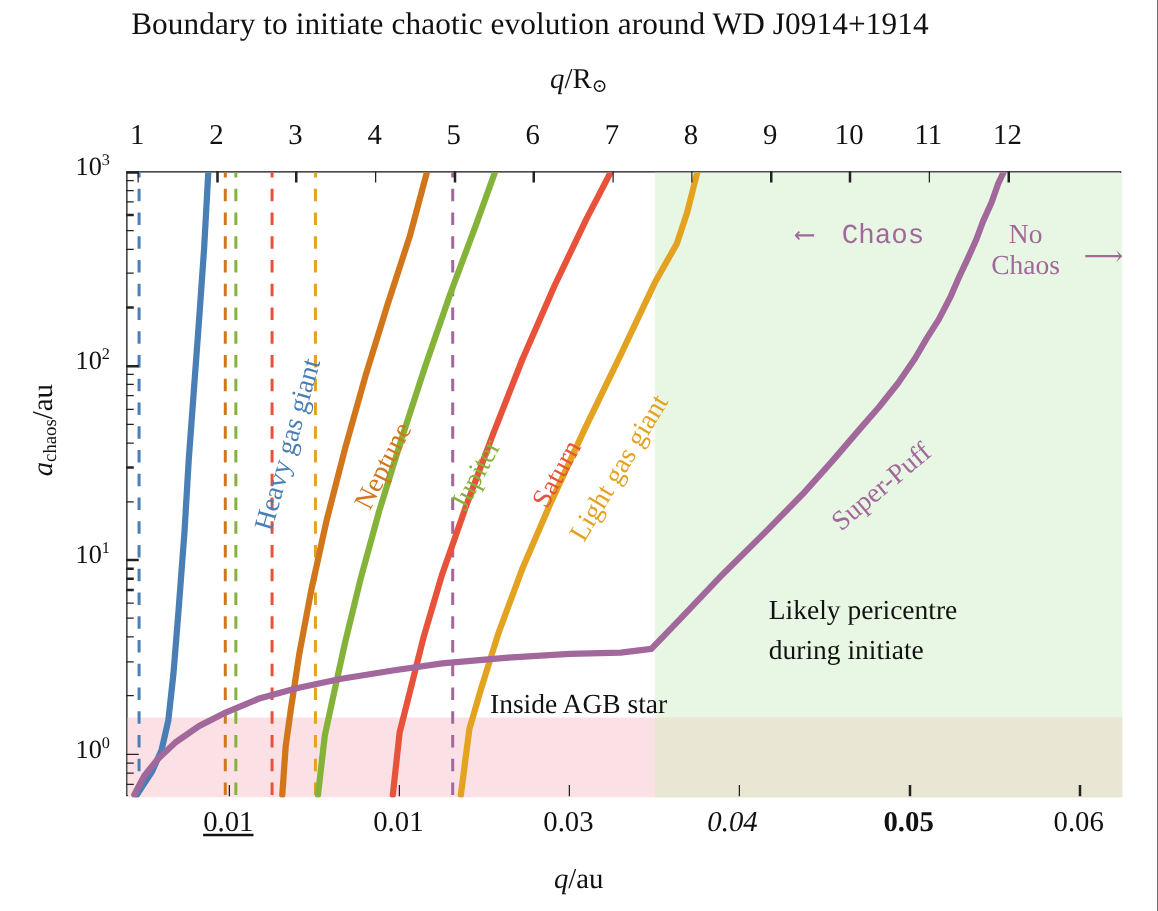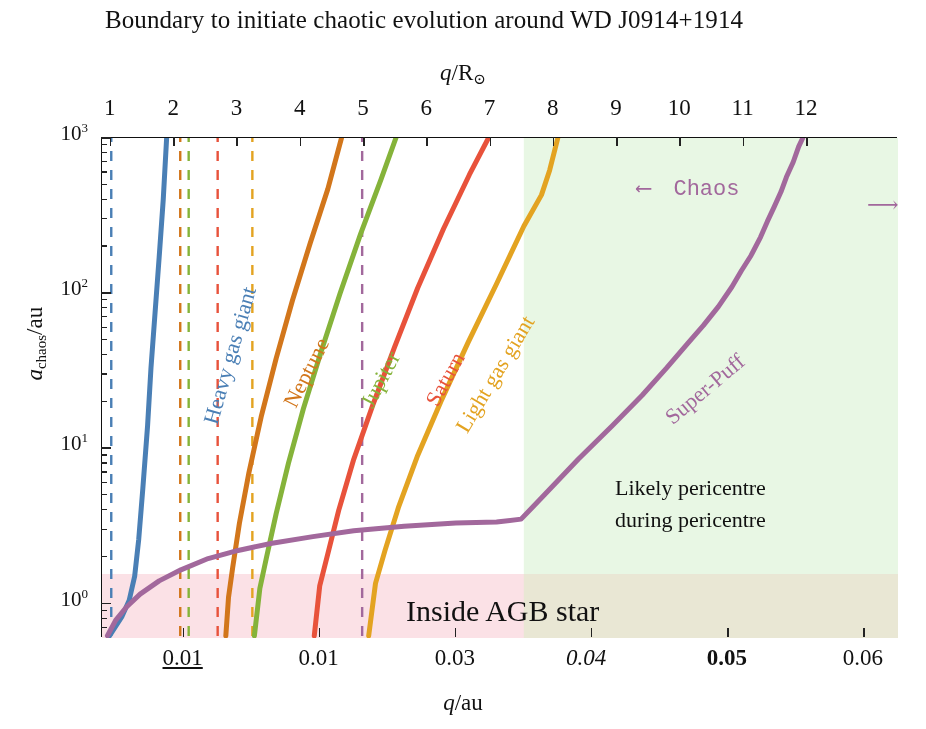--- a/index.html
+++ b/index.html
@@ -8,21 +8,21 @@
     font-family:"Liberation Serif","DejaVu Serif",serif;
     overflow:hidden;
   }
   
   #title{
     position:absolute;left:0;top:6px;width:848px;text-align:center;
     font-size:25px;color:#111;letter-spacing:0.1px;
   }
   #toplabel{
     position:absolute;left:0;top:50px;width:926px;text-align:center;
-    font-size:23px;color:#111;font-style:italic;margin-top:10px;
+    font-size:23px;color:#111;font-style:italic;
   }
   #toplabel .up{font-style:normal;}
   #xlabel{
     position:absolute;left:0;top:690px;width:926px;text-align:center;
     font-size:23px;color:#111;font-style:italic;
   }
   #xlabel .up{font-style:normal;}
   #ylabel{
     position:absolute;left:-44px;top:330px;width:160px;text-align:center;
     font-size:23px;color:#111;font-style:italic;
@@ -39,21 +39,21 @@
   #svg{position:absolute;left:0;top:0;}
   
   .tk{position:absolute;background:#222;}
   .tlab{position:absolute;color:#111;text-align:center;}
   .toptlab{font-size:23px;top:95px;width:40px;}
   .bottlab{font-size:23px;top:645px;width:70px;}
   .ytlab{font-size:21px;width:80px;text-align:right;left:8px;}
   
   .ann{position:absolute;color:#111;}
   #ann-likely{font-size:22px;line-height:1.45;left:615px;top:472px;}
-  #ann-agb{font-size:30px;left:392px;top:594px;margin-left:14px;}
+  #ann-agb{font-size:22px;left:392px;top:550px;}
   .pann{position:absolute;color:#a2689c;font-size:22px;}
   #ann-chaos{left:637px;top:175px;white-space:nowrap;font-family:Liberation Mono, monospace;}
   #ann-nochaos{left:793px;top:175px;text-align:center;line-height:1.12;}
   #ann-nochaos-arr{left:867px;top:192px;}
   
   .clab{
     position:absolute;font-size:22px;white-space:nowrap;
     transform-origin:0 0;
   }
 </style>
@@ -177,25 +177,29 @@
       <div class="clab" style="color: rgb(74, 127, 181); left: 198px; top: 420px; transform: rotate(-74deg);">Heavy gas giant</div>
       <div class="clab" style="color: rgb(210, 118, 27); left: 278px; top: 400px; transform: rotate(-63deg);">Neptune</div>
       <div class="clab" style="color: rgb(133, 179, 58); left: 355px; top: 400px; transform: rotate(-62deg);">Jupiter</div>
       <div class="clab" style="color: rgb(232, 82, 59); left: 420px; top: 398px; transform: rotate(-61deg);">Saturn</div>
       <div class="clab" style="color: rgb(227, 163, 33); left: 450px; top: 424px; transform: rotate(-59deg);">Light gas giant</div>
       <div class="clab" style="color: rgb(162, 104, 156); left: 660px; top: 410px; transform: rotate(-40deg);">Super-Puff</div>
     </div>
 
   <div class="ann" id="ann-likely">
     <div>Likely pericentre</div>
-    <div>during pericentre</div>
+    <div>during initiate</div>
   </div>
 
   <div class="ann" id="ann-agb">Inside AGB star</div>
 
   <div class="pann" id="ann-chaos">
     <span>⟵</span>
     <span style="margin-left:10px">Chaos</span>
   </div>
 
+  <div class="pann" id="ann-nochaos">
+    <div>No</div>
+    <div>Chaos</div>
+  </div>
   <div class="pann" id="ann-nochaos-arr">⟶</div>
 
 </div>
 
 </body></html>

